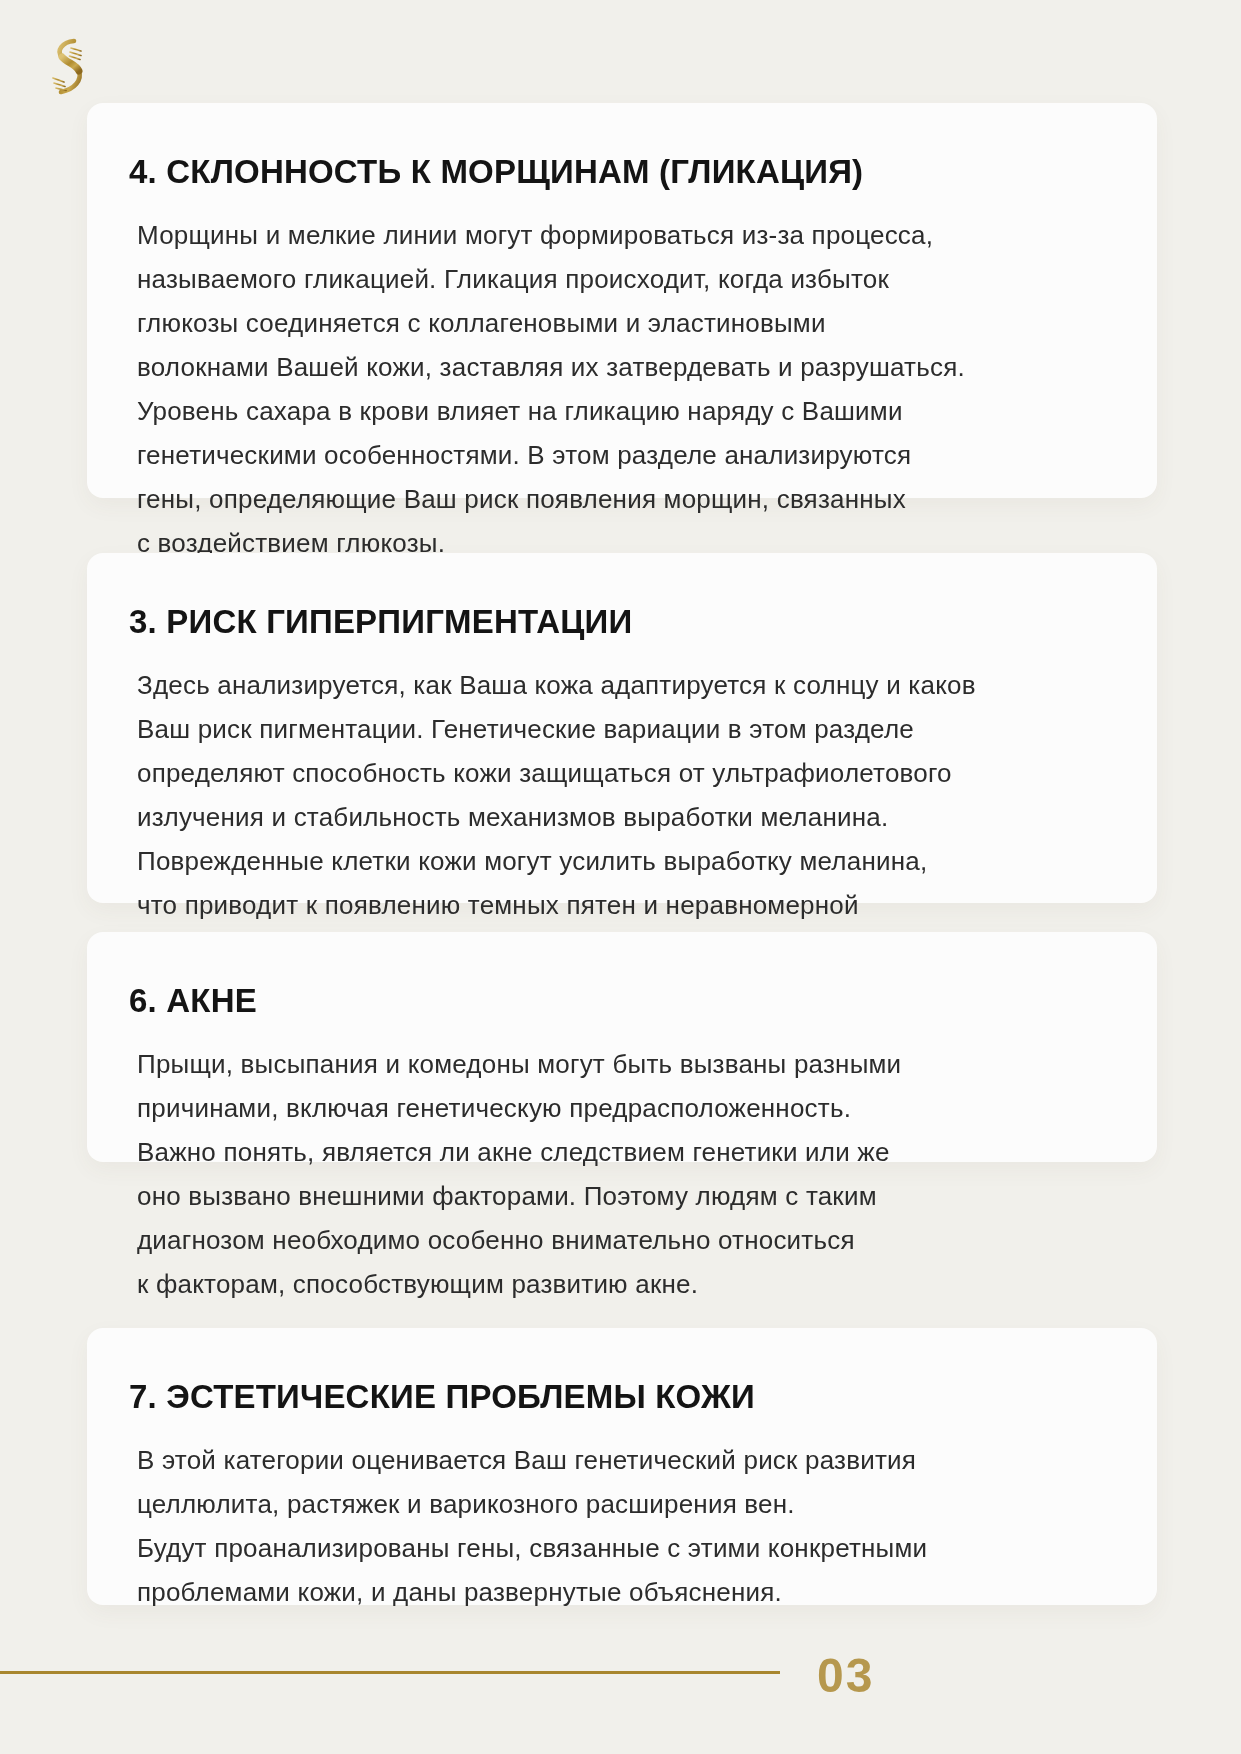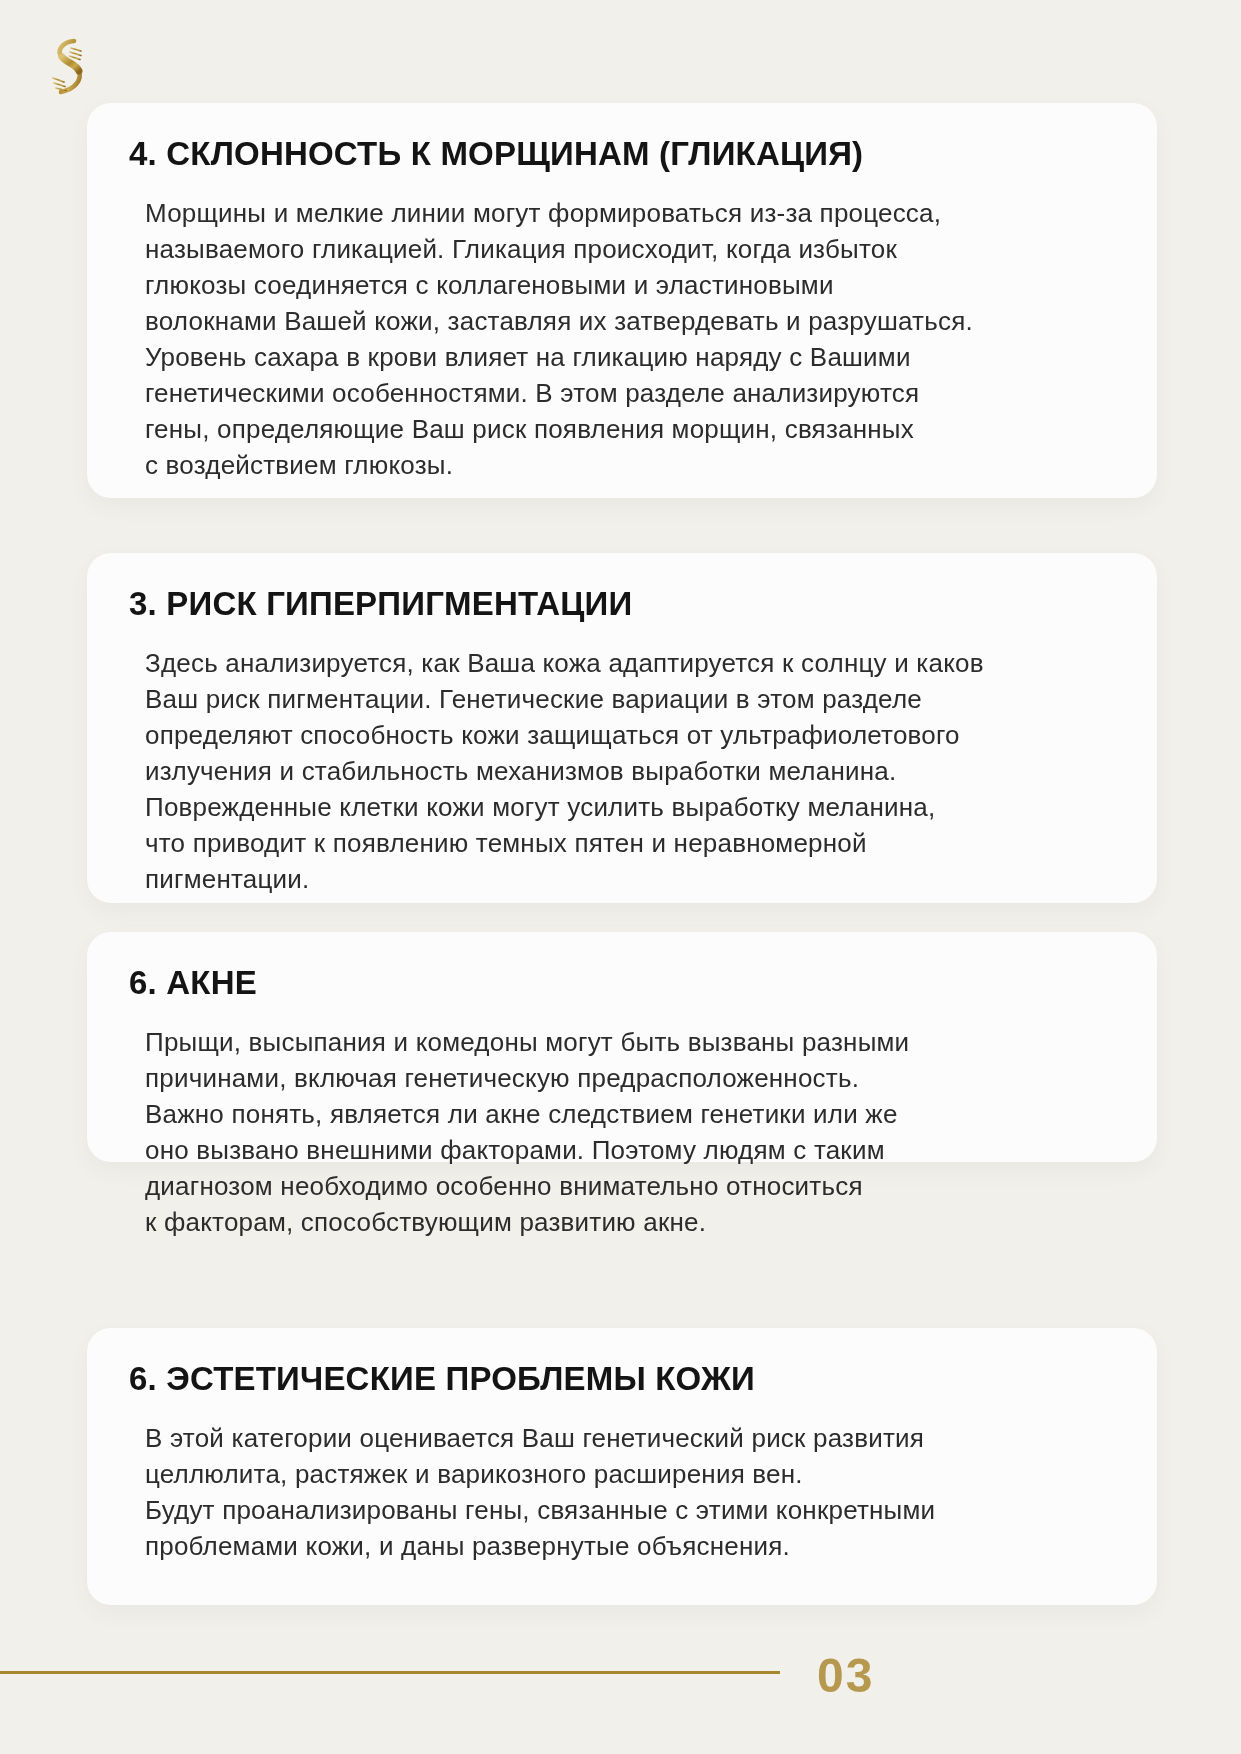--- a/index.html
+++ b/index.html
@@ -7,33 +7,33 @@
     width:1241px;height:1754px;
     background:var(--bg,#f1f0eb);
     font-family:"Liberation Sans","DejaVu Sans",sans-serif;
     position:relative;overflow:hidden;
   }
   .page{position:relative;width:1241px;height:1754px;}
   .logo{position:absolute;left:50px;top:38px;width:34px;height:58px;}
   .card{
     position:absolute;left:87px;width:1070px;box-sizing:border-box;
     background:var(--card,#fcfcfc);
-    border-radius:24px;
-    padding:30px 42px 30px 42px;
+    border-radius:16px;
+    padding:48px 42px 30px 42px;
     box-shadow:0 8px 22px rgba(90,85,65,0.05);
   }
   .card h2{
     margin:0 0 20px 0;
     font-size:33px;line-height:42px;font-weight:800;
     letter-spacing:0.2px;
     color:var(--heading,#141414);
   }
   .card p{
-    margin:16px;
-    font-size:26px;line-height:36px;font-weight:400;
+    margin:8px;
+    font-size:26px;line-height:44px;font-weight:400;
     letter-spacing:0.2px;
     color:var(--body,#2c2c2c);
     white-space:pre-line;
   }
   .footer-line{
     position:absolute;left:0;top:1671px;width:780px;height:3px;
     background:var(--gold-line,#a8862e);
   }
   .page-number{
     position:absolute;left:817px;top:1652px;
@@ -95,21 +95,21 @@
     <h2>6. АКНЕ</h2>
     <p>Прыщи, высыпания и комедоны могут быть вызваны разными
 причинами, включая генетическую предрасположенность.
 Важно понять, является ли акне следствием генетики или же
 оно вызвано внешними факторами. Поэтому людям с таким
 диагнозом необходимо особенно внимательно относиться
 к факторам, способствующим развитию акне.</p>
   </section>
 
   <section class="card" style="top:1328px;height:277px">
-    <h2>6. ЭСТЕТИЧЕСКИЕ ПРОБЛЕМЫ КОЖИ</h2>
+    <h2>7. ЭСТЕТИЧЕСКИЕ ПРОБЛЕМЫ КОЖИ</h2>
     <p>В этой категории оценивается Ваш генетический риск развития
 целлюлита, растяжек и варикозного расширения вен.
 Будут проанализированы гены, связанные с этими конкретными
 проблемами кожи, и даны развернутые объяснения.</p>
   </section>
 
   <div class="footer-line"></div>
   <div class="page-number">03</div>
 
 </div>

